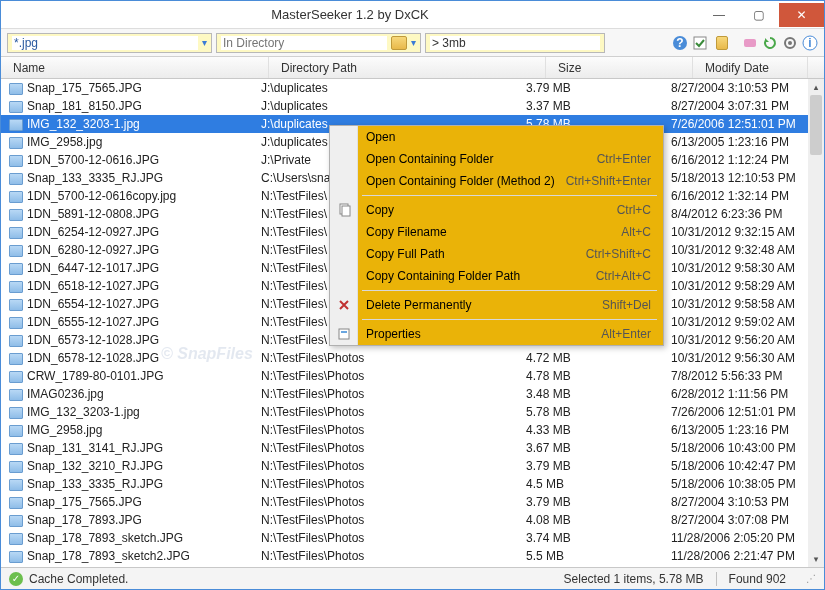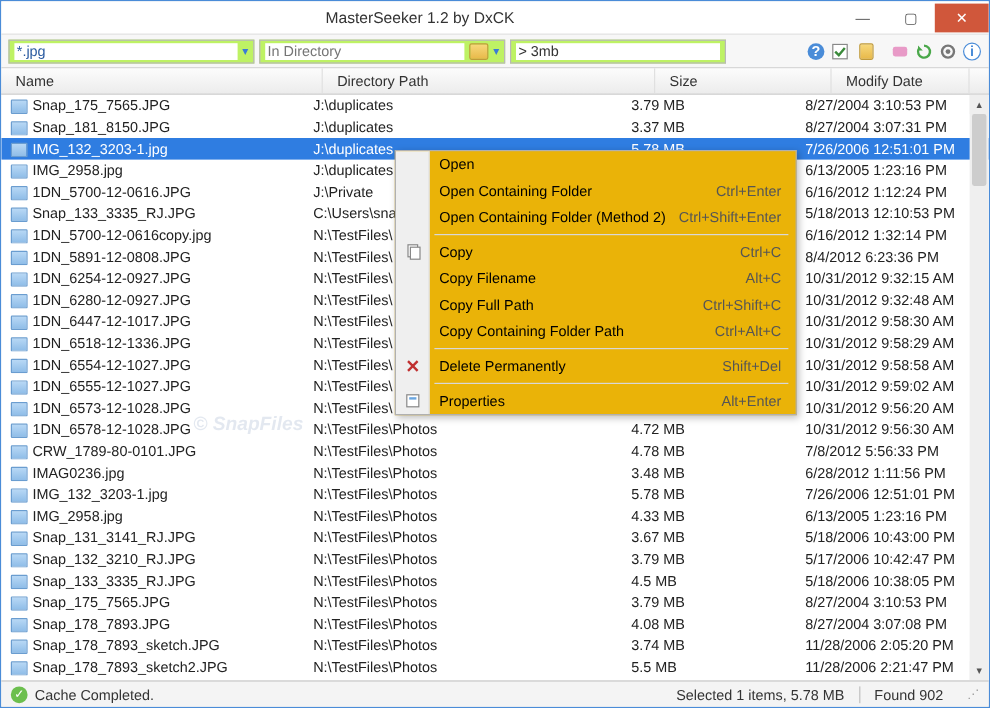--- a/index.html
+++ b/index.html
@@ -4,21 +4,21 @@
 <style>
 * { box-sizing: border-box; margin: 0; padding: 0; font-family: "Segoe UI", Tahoma, sans-serif; font-size: 12px; }
 body { width: 825px; height: 590px; overflow: hidden; background: #f0f0f0; border: 1px solid #4a8cd8; position: relative; }
 
 .titlebar { height: 28px; background: #fff; display: flex; align-items: center; border-bottom: 1px solid #ddd; }
 .titlebar .titletext { flex: 1; text-align: center; color: #333; font-size: 13px; }
 .titlebar .winbtn { width: 40px; height: 24px; display: flex; align-items: center; justify-content: center; color: #555; }
 .titlebar .closebtn { background: #d0573b; color: #fff; width: 45px; height: 24px; }
 
 .toolbar { height: 28px; background: #f7f7f7; display: flex; align-items: center; padding: 0 6px; gap: 4px; border-bottom: 1px solid #d0d0d0; }
-.searchbox { height: 20px; border: 1px solid #b8b8b8; background: #bef264; display: flex; align-items: center; padding: 0 4px; }
+.searchbox { height: 20px; border: 1px solid #b8b8b8; background: #fef9c3; display: flex; align-items: center; padding: 0 4px; }
 .sb1 { width: 205px; }
 .sb2 { width: 205px; }
 .sb3 { width: 180px; justify-content: center; }
 .searchbox input { border: none; outline: none; flex: 1; font-size: 12px; color: #333; padding-left: 2px; }
 .searchbox .arrow { color: #3b7bd6; font-size: 10px; margin-left: 4px; }
 .foldericon { width: 16px; height: 14px; background: linear-gradient(#f7d87b,#e8b94a); border: 1px solid #c09a3a; border-radius: 2px; margin-left: 4px; }
 .toolbar-spacer { flex: 1; }
 .toolicon { width: 16px; height: 16px; display: flex; align-items: center; justify-content: center; }
 
 .headerrow { height: 22px; background: linear-gradient(#fcfcfc,#ececec); border-bottom: 1px solid #c8c8c8; display: flex; align-items: center; }
@@ -227,21 +227,21 @@
           <span class="fileicon"></span>
           <span>1DN_6447-12-1017.JPG</span>
         </div>
         <div class="cell c-dir">N:\TestFiles\</div>
         <div class="cell c-size">3.27 MB</div>
         <div class="cell c-date">10/31/2012 9:58:30 AM</div>
       </div>
       <div class="row">
         <div class="cell c-name">
           <span class="fileicon"></span>
-          <span>1DN_6518-12-1336.JPG</span>
+          <span>1DN_6518-12-1027.JPG</span>
         </div>
         <div class="cell c-dir">N:\TestFiles\</div>
         <div class="cell c-size">3.38 MB</div>
         <div class="cell c-date">10/31/2012 9:58:29 AM</div>
       </div>
       <div class="row">
         <div class="cell c-name">
           <span class="fileicon"></span>
           <span>1DN_6554-12-1027.JPG</span>
         </div>
@@ -321,21 +321,21 @@
         <div class="cell c-size">3.67 MB</div>
         <div class="cell c-date">5/18/2006 10:43:00 PM</div>
       </div>
       <div class="row">
         <div class="cell c-name">
           <span class="fileicon"></span>
           <span>Snap_132_3210_RJ.JPG</span>
         </div>
         <div class="cell c-dir">N:\TestFiles\Photos</div>
         <div class="cell c-size">3.79 MB</div>
-        <div class="cell c-date">5/17/2006 10:42:47 PM</div>
+        <div class="cell c-date">5/18/2006 10:42:47 PM</div>
       </div>
       <div class="row">
         <div class="cell c-name">
           <span class="fileicon"></span>
           <span>Snap_133_3335_RJ.JPG</span>
         </div>
         <div class="cell c-dir">N:\TestFiles\Photos</div>
         <div class="cell c-size">4.5 MB</div>
         <div class="cell c-date">5/18/2006 10:38:05 PM</div>
       </div>

